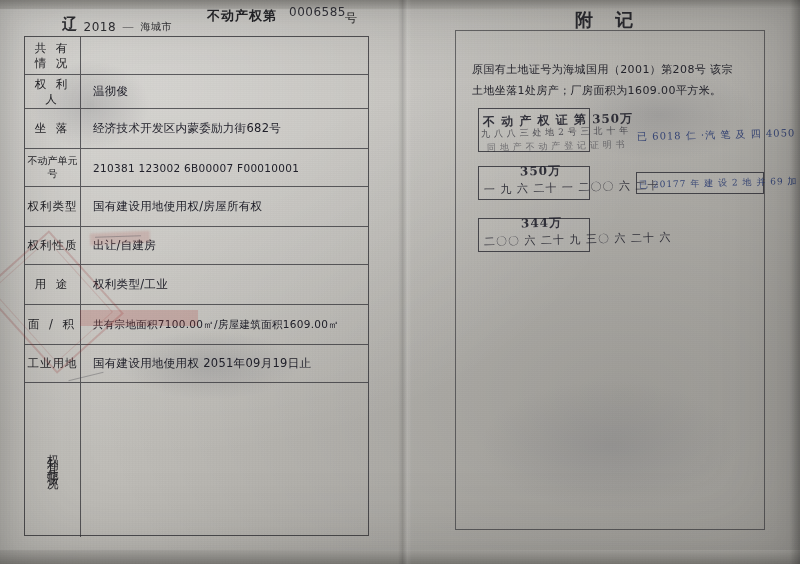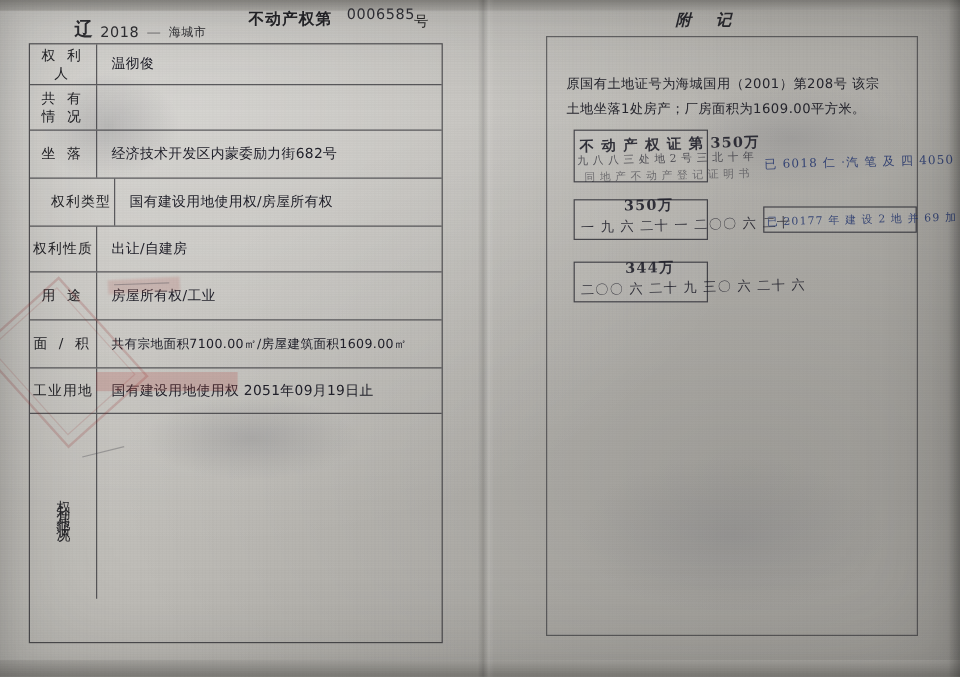--- a/index.html
+++ b/index.html
@@ -46,21 +46,21 @@
   }
   .hdr .seal-char{font-size:15px;font-weight:bold;}
   .hdr .small{font-size:10px;}
   .hdr .year{font-size:12px;}
   .hdr .dash{opacity:.55;}
   .hdr-title{position:absolute;left:207px;top:7px;font-size:13px;font-weight:bold;letter-spacing:1px;color:#26262a;}
   .hdr-num{position:absolute;left:289px;top:5px;font-size:12px;color:#33333a;letter-spacing:.5px;}
   .hdr-hao{position:absolute;left:345px;top:10px;font-size:12px;}
 
   .right-title{
-    position:absolute;left:563px;top:8px;font-size:13px;font-weight:bold;letter-spacing:8px;color:#2b2b30;font-style:italic;
+    position:absolute;left:575px;top:8px;font-size:18px;font-weight:bold;letter-spacing:8px;color:#2b2b30;
   }
 
   
   .tbl{
     position:absolute;left:24px;top:36px;width:345px;height:500px;
     border:1px solid rgba(40,40,45,.75);
     box-sizing:border-box;
   }
   .tbl .row{
     position:relative;box-sizing:border-box;
@@ -166,49 +166,53 @@
     <span class="small">海城市</span>
   </div>
   <div class="hdr-title">不动产权第</div>
   <div class="hdr-num">0006585</div>
   <div class="hdr-hao">号</div>
 
   <div class="right-title">附  记</div>
 
   <div class="tbl">
 
+    <div class="row r2">
+      <div class="lbl">共 有 情 况</div>
+      <div class="val"></div>
+    </div>
+
     <div class="row r1">
       <div class="lbl">权 利 人</div>
       <div class="val">温彻俊</div>
     </div>
 
-    <div class="row r2">
-      <div class="lbl">共 有 情 况</div>
-      <div class="val"></div>
-    </div>
-
     <div class="row r3">
       <div class="lbl">坐 落</div>
       <div class="val">经济技术开发区内蒙委励力街682号</div>
     </div>
 
+    <div class="row r4">
+      <div class="lbl" style="letter-spacing:0;font-size:10px;">不动产单元号</div>
+      <div class="val small">210381 123002 6B00007 F00010001</div>
+    </div>
 
     <div class="row r5">
-      <div class="lbl" style="letter-spacing:1px;margin-left:15px;">权利类型</div>
+      <div class="lbl" style="letter-spacing:1px;">权利类型</div>
       <div class="val">国有建设用地使用权/房屋所有权</div>
     </div>
 
     <div class="row r6">
       <div class="lbl" style="letter-spacing:1px;">权利性质</div>
       <div class="val">出让/自建房</div>
     </div>
 
     <div class="row r7">
       <div class="lbl">用 途</div>
-      <div class="val">房屋所有权/工业</div>
+      <div class="val">权利类型/工业</div>
     </div>
 
     <div class="row r8">
       <div class="lbl">面 / 积</div>
       <div class="val small">共有宗地面积7100.00㎡/房屋建筑面积1609.00㎡</div>
     </div>
 
     <div class="row r9">
       <div class="lbl" style="letter-spacing:1px;">工业用地</div>
       <div class="val">国有建设用地使用权 2051年09月19日止</div>

